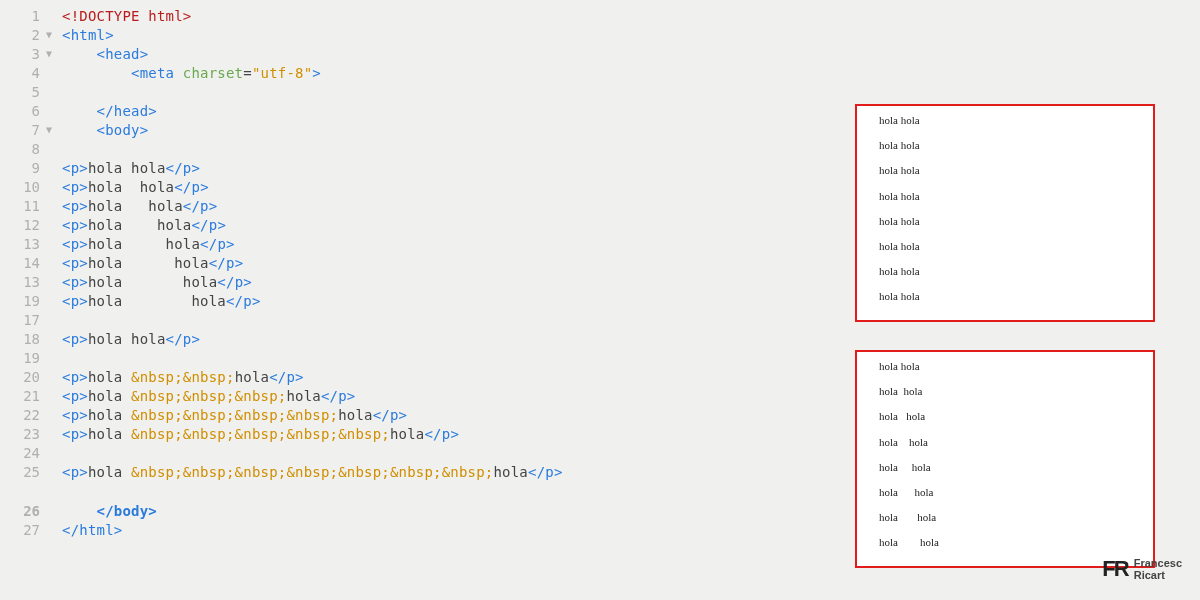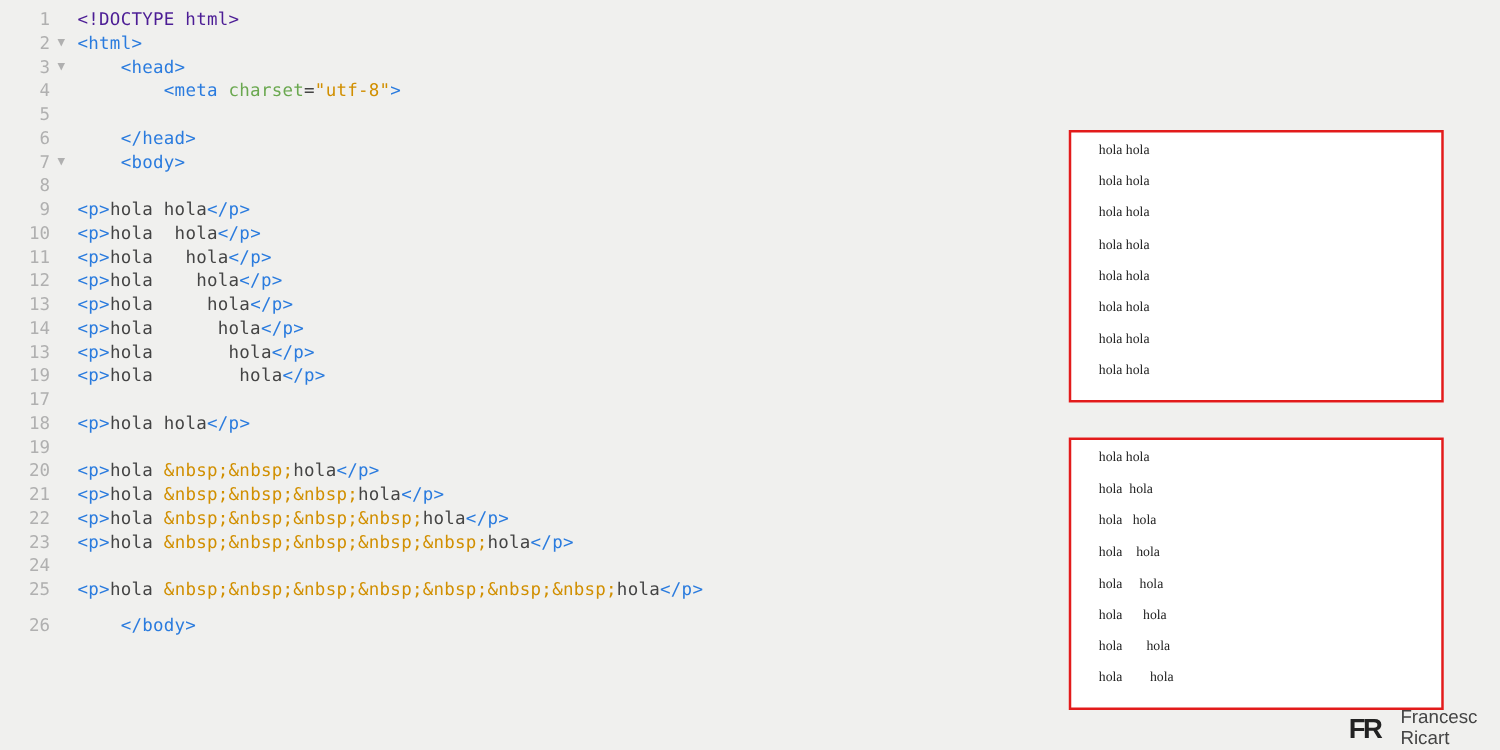--- a/index.html
+++ b/index.html
@@ -37,21 +37,21 @@
     font-size: 10px;
     text-align: left;
     padding-top: 2px;
     user-select: none;
   }
   .code {
     white-space: pre;
     font-size: 14px;
     letter-spacing: 0.2px;
   }
-  .doctype { color: #4c1d95; margin-top: 28px; }
+  .doctype { color: #b91c1c; margin-top: 28px; }
   .tag { color: #2a7bde; }
   .bracket { color: #2a7bde; }
   .attr { color: #6aa84f; }
   .string { color: #d18f00; }
   .text { color: #444; }
   .entity { color: #d18f00; }
 
   .render {
     position: absolute;
     left: 855px;
@@ -63,36 +63,37 @@
     color: #222;
     padding: 8px 14px 4px 22px;
   }
   .render.box1 { top: 104px; }
   .render.box2 { top: 350px; }
   .render p { margin: 0 0 12px 0; white-space: pre; line-height: 1.2; }
 
   .logo {
     position: absolute;
     right: 18px;
-    bottom: 1px;
+    bottom: 18px;
     display: flex;
     align-items: center;
-    gap: 16px;
+    gap: 6px;
     font-family: Arial, sans-serif;
   }
   .logo-mark {
     font-weight: 700;
     font-size: 22px;
     color: #222;
     letter-spacing: -2px;
   }
   .logo-text {
-    font-size: 15px;
+    font-size: 11px;
     color: #444;
     line-height: 1.1;
+    font-weight: bold;
   }
 </style>
 </head>
 <body>
 
 <div class="editor" id="editor">
     <div class="line">
       <div class="gutter">1</div>
       <div class="fold"></div>
       <div class="code"><span class="doctype">&lt;!DOCTYPE html&gt;</span></div>
@@ -207,24 +208,29 @@
     </div>
     <div class="line">
       <div class="gutter">24</div>
       <div class="fold"></div>
     </div>
     <div class="line">
       <div class="gutter">25</div>
       <div class="fold"></div>
       <div class="code"><span class="bracket">&lt;</span><span class="tag">p</span><span class="bracket">&gt;</span><span class="text">hola </span><span class="entity">&amp;nbsp;&amp;nbsp;&amp;nbsp;&amp;nbsp;&amp;nbsp;&amp;nbsp;&amp;nbsp;</span><span class="text">hola</span><span class="bracket">&lt;/</span><span class="tag">p</span><span class="bracket">&gt;</span></div>
     </div>
-    <div class="line" style="margin-top: 10px;">
+    <div class="line" style="margin-top: 20px; font-weight: bold;">
       <div class="gutter">26</div>
       <div class="fold"></div>
       <div class="code">    <span class="bracket">&lt;/</span><span class="tag">body</span><span class="bracket">&gt;</span></div>
+    </div>
+    <div class="line">
+      <div class="gutter">27</div>
+      <div class="fold"></div>
+      <div class="code"><span class="bracket">&lt;/</span><span class="tag">html</span><span class="bracket">&gt;</span></div>
     </div>
   </div>
 
 <div class="render box1" id="box1">
     <p>hola hola</p>
     <p>hola hola</p>
     <p>hola hola</p>
     <p>hola hola</p>
     <p>hola hola</p>
     <p>hola hola</p>

